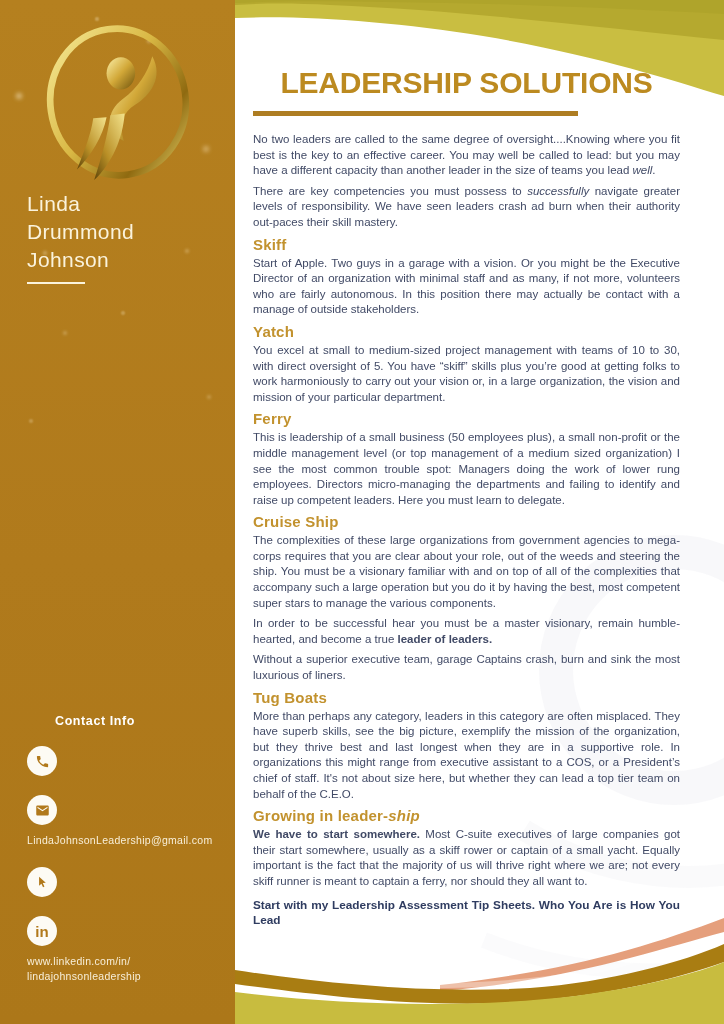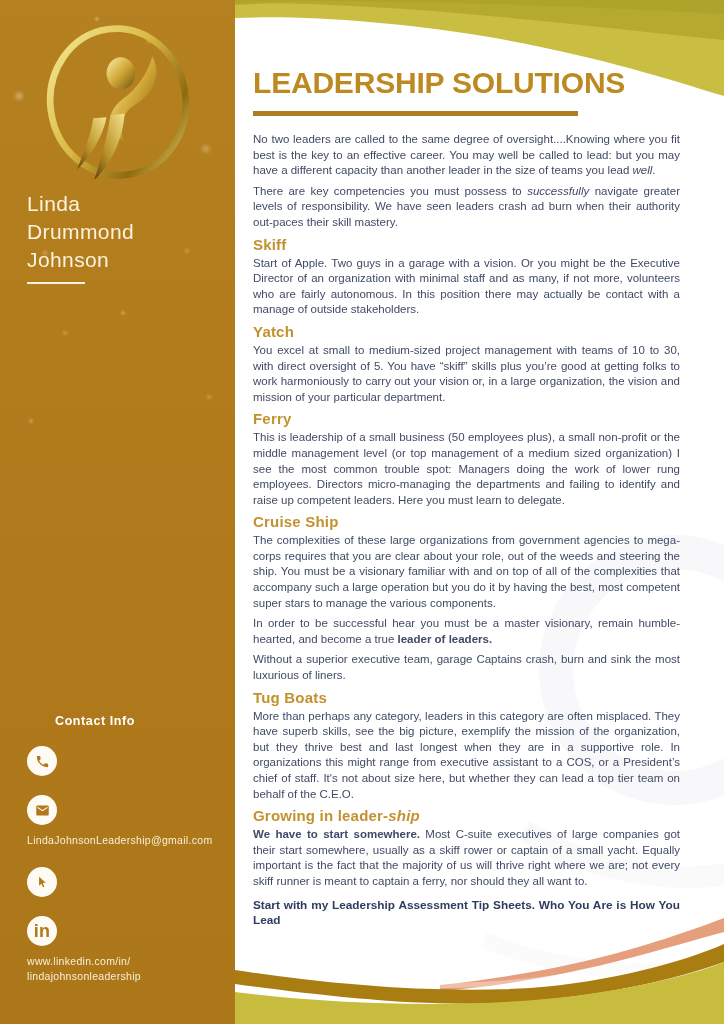--- a/index.html
+++ b/index.html
@@ -7,21 +7,21 @@
     position:relative;width:724px;height:1024px;overflow:hidden;background:#ffffff;
     font-family:"Liberation Sans", sans-serif;
   }
   
   .content{
     position:absolute;left:235px;top:0;width:489px;height:1024px;
     box-sizing:border-box;padding:66px 44px 0 18px;z-index:2;
   }
   .page-title{
     margin:0;font-size:30px;font-weight:800;letter-spacing:-0.2px;
-    color:#BC8A20;line-height:34px;
+    color:#BC8A20;line-height:34px;text-align:center;
   }
   .title-bar{width:325px;height:5px;background:#AE7D22;margin:11px 0 16px 0;}
   p.body{
     margin:0 0 5px 0;font-size:11.5px;line-height:15.6px;color:#414A66;
     text-align:justify;
   }
   h2.sec{
     margin:4px 0 3px 0;font-size:15px;font-weight:700;color:#C2922E;letter-spacing:.2px;
   }
   p.closing{
@@ -57,21 +57,21 @@
   .name-rule{width:58px;height:2px;background:#FBF3DC;margin-top:8px;}
   .contact{position:absolute;left:27px;top:714px;width:200px;}
   .contact-heading{font-size:12.5px;font-weight:700;color:#FFFFFF;letter-spacing:.6px;margin-bottom:18px;margin-left:28px;}
   .c-item{margin-bottom:19px;}
   .c-icon{
     width:30px;height:30px;border-radius:50%;background:#FDFBF4;
     display:flex;align-items:center;justify-content:center;margin-bottom:8px;
   }
   .c-icon svg{display:block;}
   .c-text{font-size:10.5px;line-height:15px;color:#F8EFD9;letter-spacing:.3px;white-space:nowrap;}
-  .in-badge{font-size:18px;font-weight:700;color:#B1791B;letter-spacing:.2px;}
+  .in-badge{font-size:15px;font-weight:700;color:#B1791B;letter-spacing:.2px;}
 </style>
 </head>
 <body>
 
 <div class="page">
 
   <svg class="watermark" viewBox="0 0 320 520">
     <circle cx="210" cy="170" r="118" fill="none" stroke="#97A0B4" stroke-width="34" opacity="0.07"></circle>
     <path d="M60,330 C140,380 240,390 320,360" fill="none" stroke="#97A0B4" stroke-width="22" opacity="0.05"></path>
     <path d="M20,440 C120,480 240,480 320,450" fill="none" stroke="#AEB5C6" stroke-width="16" opacity="0.05"></path>

